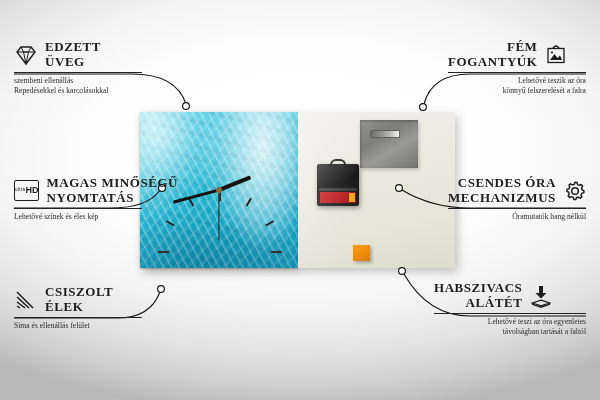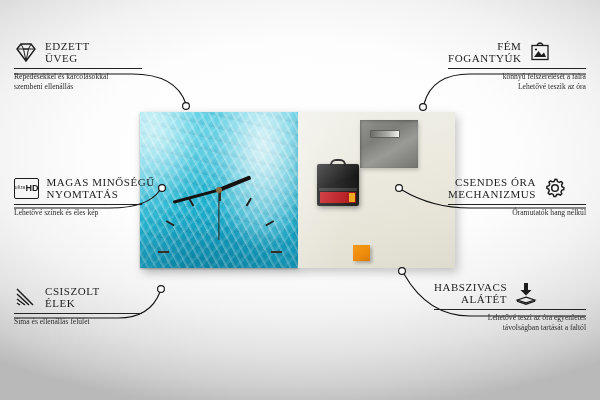--- a/index.html
+++ b/index.html
@@ -98,21 +98,21 @@
     position:absolute; left:55px; top:133px; width:17px; height:16px;
     background:linear-gradient(150deg,#f79a14 0%, #ee8b0a 60%, #d97b06 100%);
     box-shadow:2px 2px 3px rgba(0,0,0,.25);
   }
 
   
   .feature { position:absolute; }
   .feature .head { display:flex; align-items:center; gap:7px; }
   .feature .titles { display:flex; flex-direction:column; line-height:1.12; }
   .feature .t1, .feature .t2 {
-    font-size:11px; letter-spacing:.55px; color:#1d1d1d; font-weight:400; white-space:nowrap;
+    font-size:13px; letter-spacing:.55px; color:#1d1d1d; font-weight:700; white-space:nowrap;
   }
   .feature .rule { height:1px; background:#232323; margin:3px 0 3px; }
   .feature .sub { font-size:7.6px; color:#2b2b2b; line-height:1.32; white-space:nowrap; }
   .feature.left .head { justify-content:flex-start; }
   .feature.left .titles { align-items:flex-start; }
   .feature.left .sub { text-align:left; }
   .feature.right .head { justify-content:flex-start; }
   .feature.right .titles { align-items:flex-end; }
   .feature.right .sub { text-align:right; }
   .ico { width:24px; height:24px; flex:0 0 24px; display:block; }
@@ -217,22 +217,22 @@
       <svg class="ico" viewBox="0 0 24 24">
         <path d="M3 9 L7 4 H17 L21 9 L12 21 Z" fill="none" stroke="#1d1d1d" stroke-width="1.4"></path>
         <path d="M3 9 H21 M7 4 L9.5 9 L12 21 M17 4 L14.5 9 L12 21 M9.5 9 H14.5" fill="none" stroke="#1d1d1d" stroke-width="1"></path>
       </svg>
       <div class="titles">
         <span class="t1">EDZETT</span>
         <span class="t2">ÜVEG</span>
       </div>
     </div>
     <div class="rule"></div>
+    <div class="sub">szembeni ellenállás</div>
     <div class="sub">Repedésekkel és karcolásokkal</div>
-    <div class="sub">szembeni ellenállás</div>
   </div>
 
   <div class="feature left" style="left:14px; top:176px; width:128px;">
     <div class="head">
       <div class="hd-badge">
         <span class="u">ultra</span>
         <span class="h">HD</span>
       </div>
       <div class="titles">
         <span class="t1">MAGAS MINŐSÉGŰ</span>
@@ -264,22 +264,22 @@
         <span class="t2">FOGANTYÚK</span>
       </div>
       <svg class="ico" viewBox="0 0 24 24">
         <path d="M9 5 Q12 1 15 5" fill="none" stroke="#1d1d1d" stroke-width="1.3"></path>
         <rect x="4" y="5.5" width="16" height="14" fill="none" stroke="#1d1d1d" stroke-width="1.3"></rect>
         <path d="M6 17 L10.5 11 L13.5 15 L16 12.5 L18 17 Z" fill="#1d1d1d"></path>
         <circle cx="8" cy="9.5" r="1.1" fill="#1d1d1d"></circle>
       </svg>
     </div>
     <div class="rule"></div>
+    <div class="sub">Lehetővé teszik az óra</div>
     <div class="sub">könnyű felszerelését a falra</div>
-    <div class="sub">Lehetővé teszik az óra</div>
   </div>
 
   <div class="feature right" style="right:14px; top:176px; width:138px;">
     <div class="head">
       <div class="titles">
         <span class="t1">CSENDES ÓRA</span>
         <span class="t2">MECHANIZMUS</span>
       </div>
       <svg class="ico" viewBox="0 0 24 24">
         <path d="M12 3.2 L14 3.6 L14.6 5.6 L16.4 6.4 L18.2 5.5 L19.6 7.1 L18.6 8.8 L19 10.8 L20.9 11.6 L20.8 13.6 L18.8 14.2 L18 16 L18.9 17.8 L17.3 19.2 L15.6 18.2 L13.6 18.6 L12.8 20.5 L10.8 20.4 L10.2 18.4 L8.4 17.6 L6.6 18.5 L5.2 16.9 L6.2 15.2 L5.8 13.2 L3.9 12.4 L4 10.4 L6 9.8 L6.8 8 L5.9 6.2 L7.5 4.8 L9.2 5.8 L11.2 5.4 Z" fill="none" stroke="#1d1d1d" stroke-width="1.5" stroke-linejoin="round"></path>

